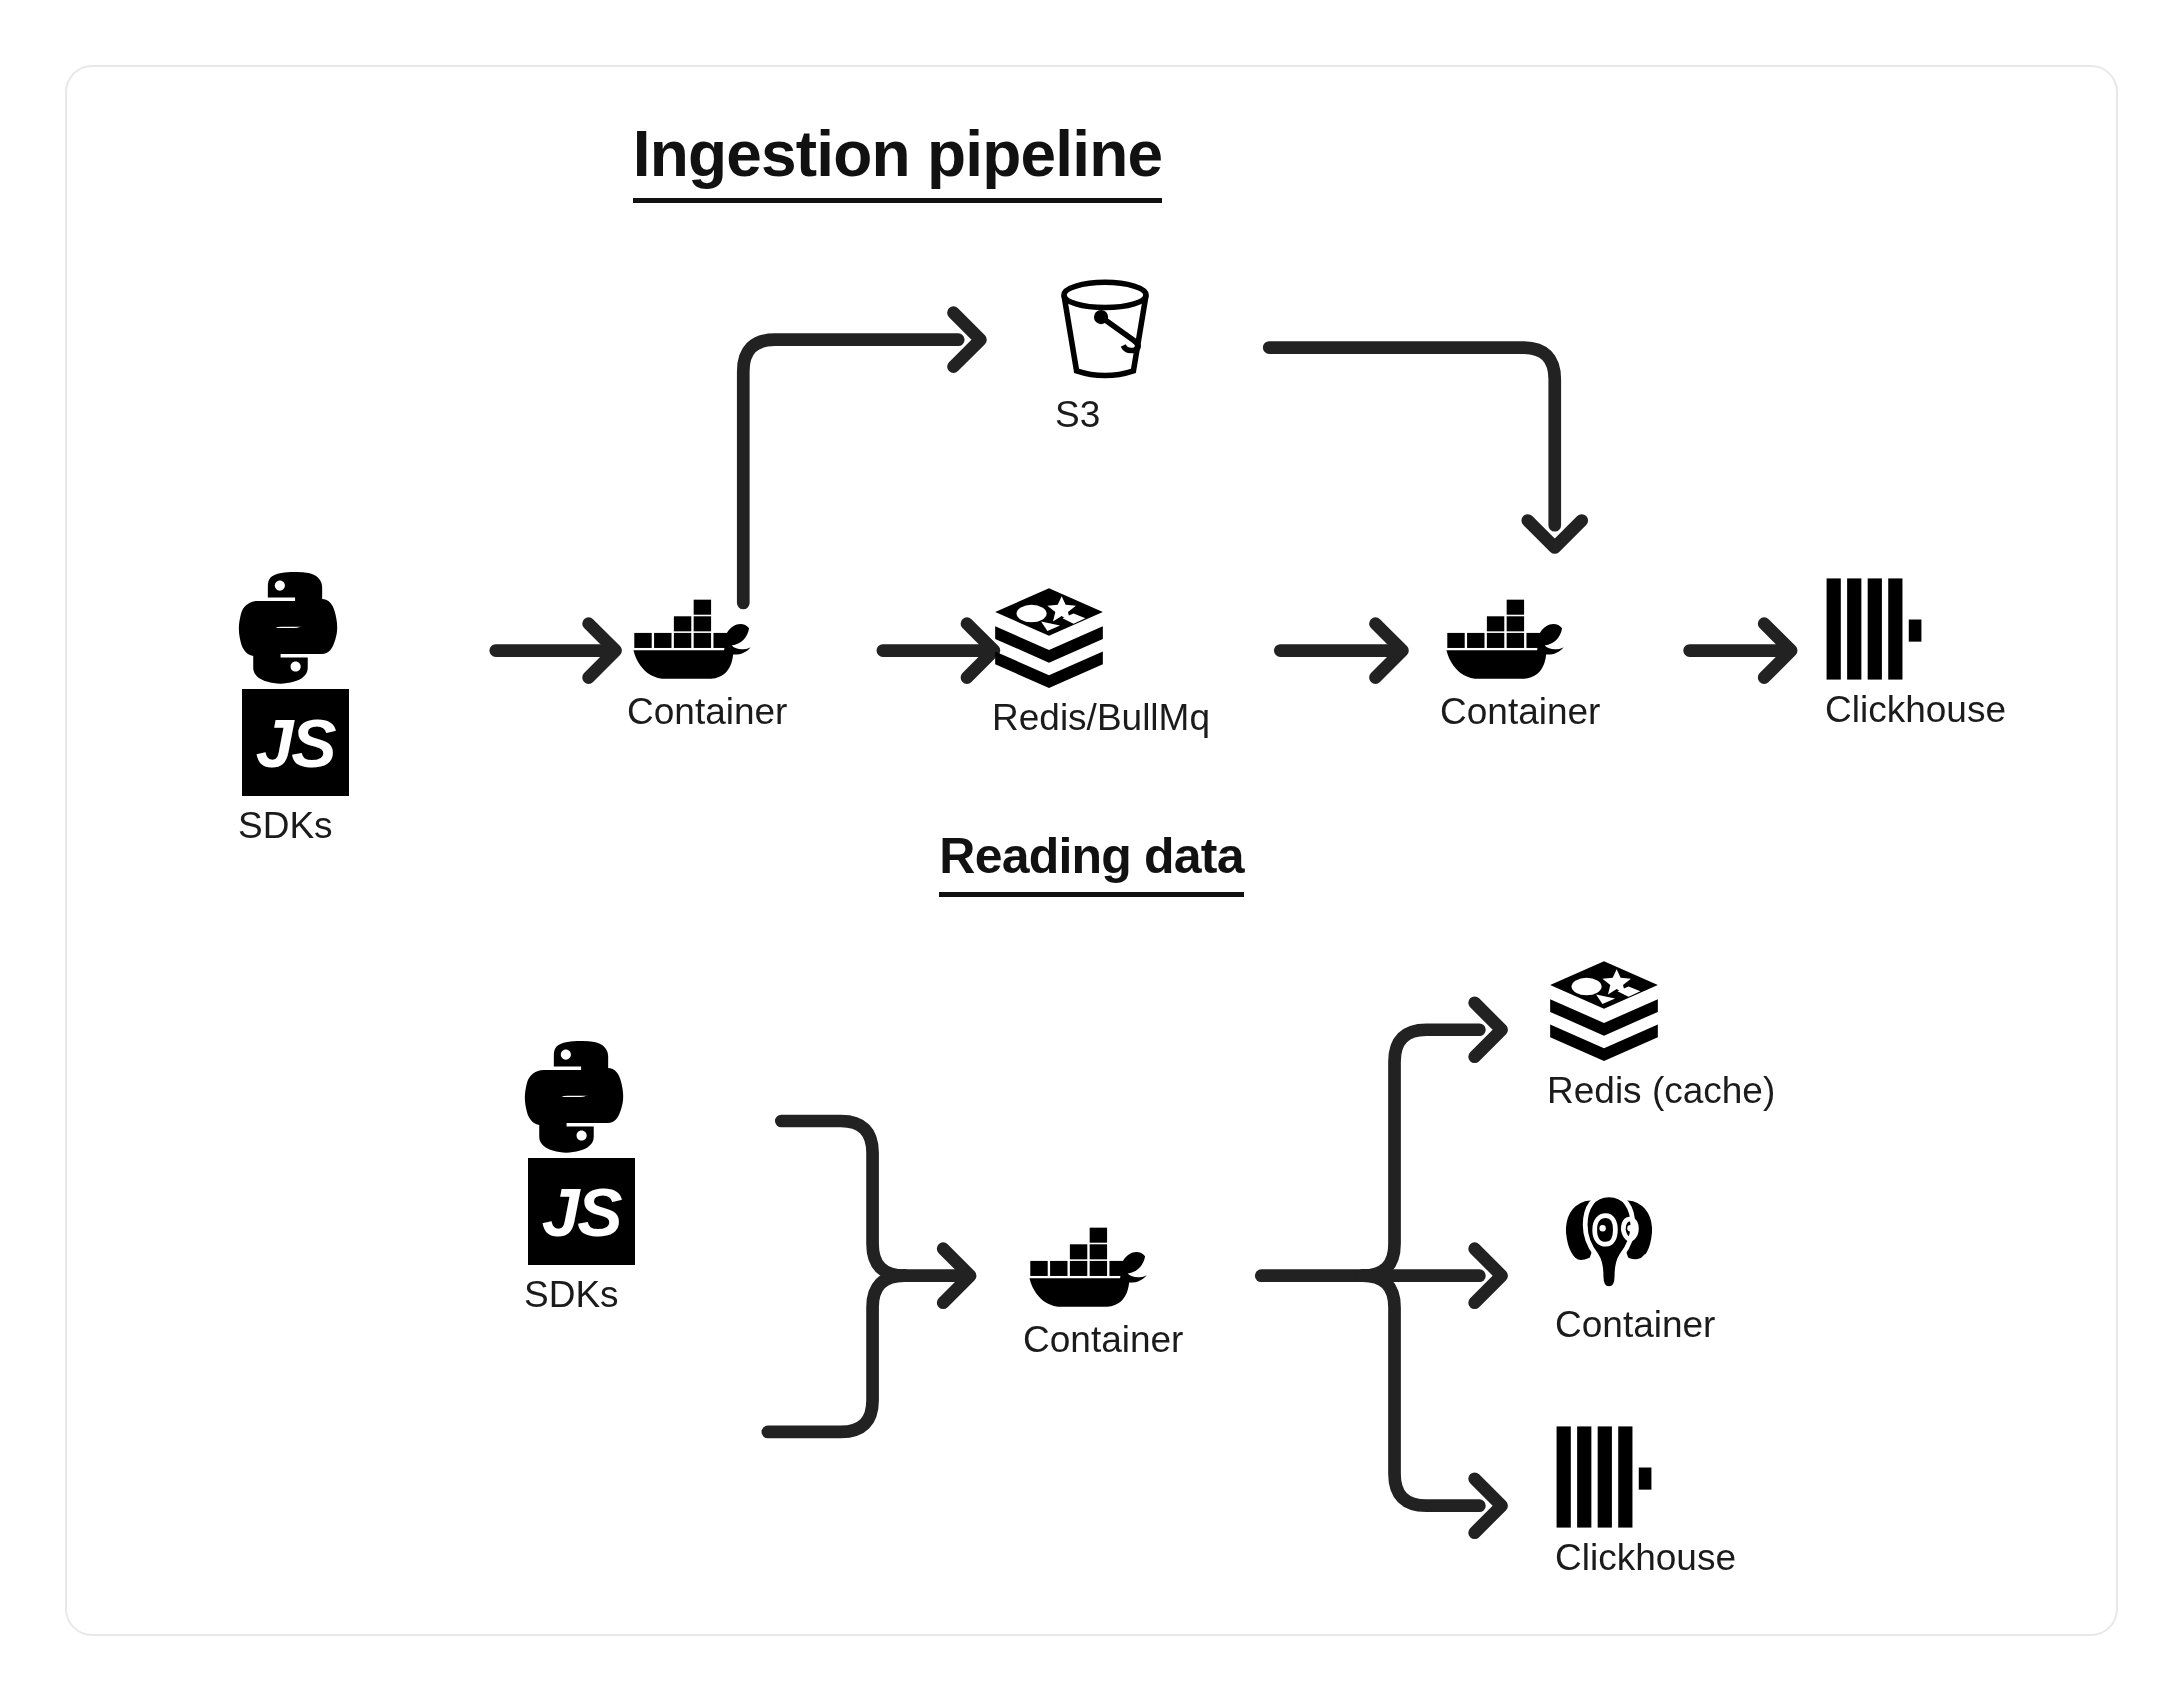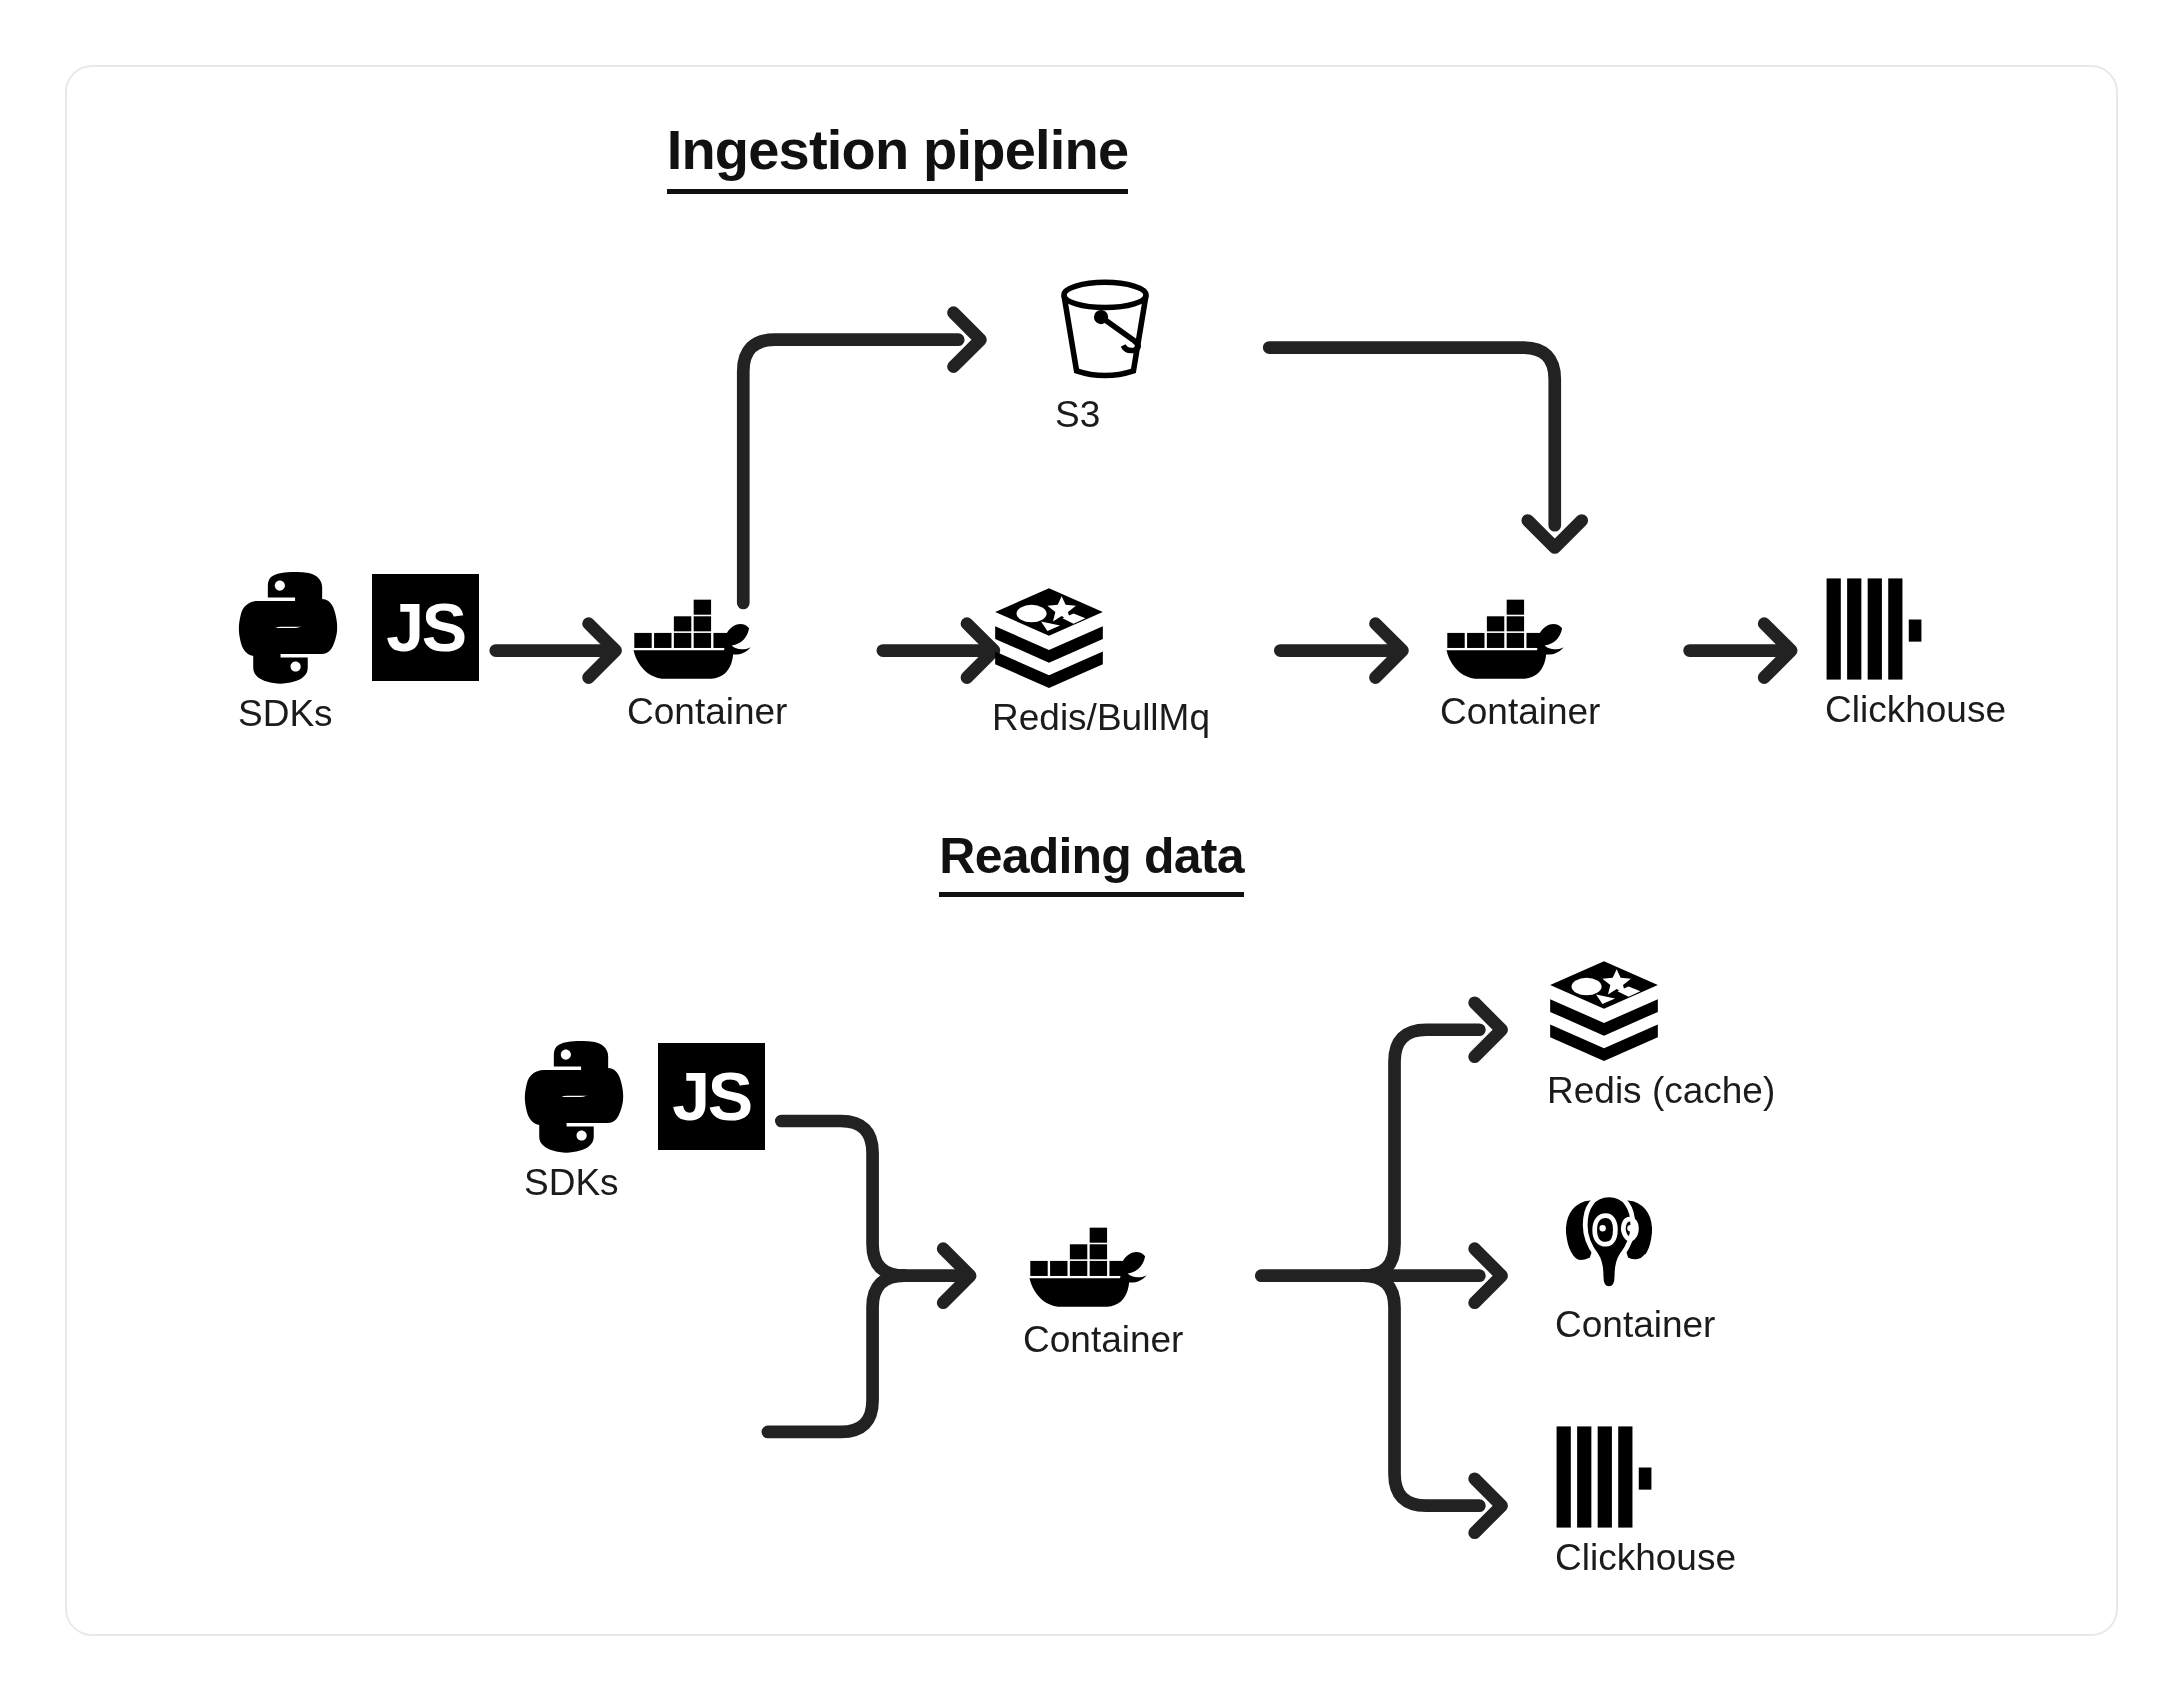--- a/index.html
+++ b/index.html
@@ -47,21 +47,21 @@
     white-space: nowrap;
   }
   .title .u {
     border-bottom: 5.6px solid #111111;
     padding-bottom: 8px;
   }
   #title-ingestion {
     left: 0;
     top: 117px;
     width: 1795px;
-    font-size: 56px;
+    font-size: 64px;
   }
   #title-reading {
     left: 0;
     top: 827px;
     width: 2183px;
     font-size: 50px;
   }
   .node {
     position: absolute;
     display: flex;
@@ -76,23 +76,24 @@
   }
   .node .caption {
     margin-top: 11px;
     font-size: 37px;
     color: #1b1b1b;
     white-space: nowrap;
     line-height: 1;
   }
   .sdk-pair {
     display: flex;
-    flex-direction: row;
+    flex-direction: column;
     align-items: center;
-    gap: 20px;
+    gap: 5px;
+    font-style: italic;
   }
   .js-box {
     background: #000000;
     display: flex;
     align-items: center;
     justify-content: center;
     color: #ffffff;
     font-weight: bold;
     font-family: "Liberation Sans", sans-serif;
   }

